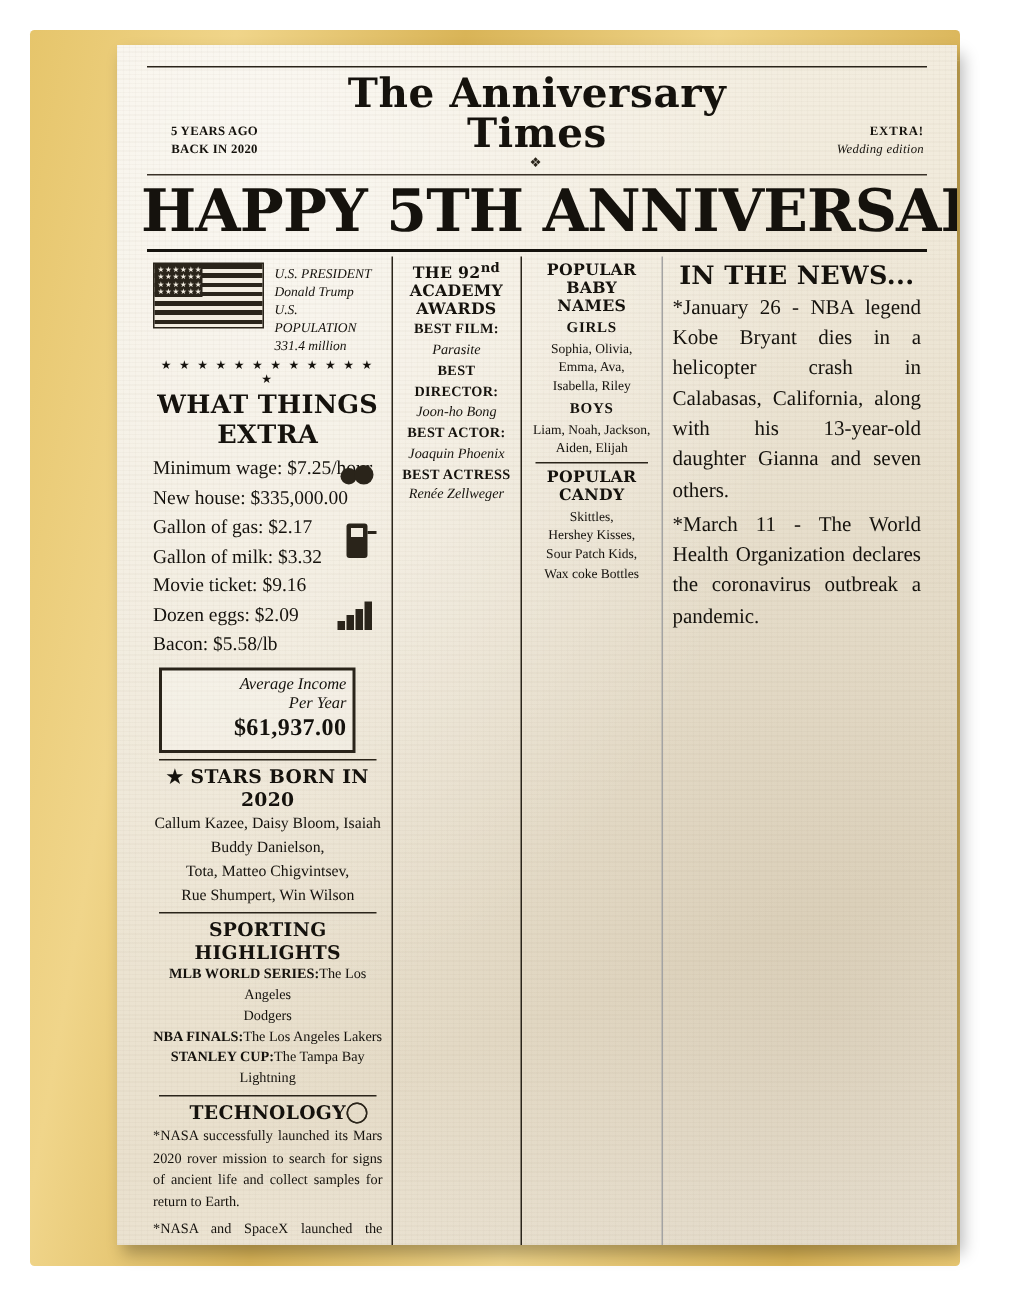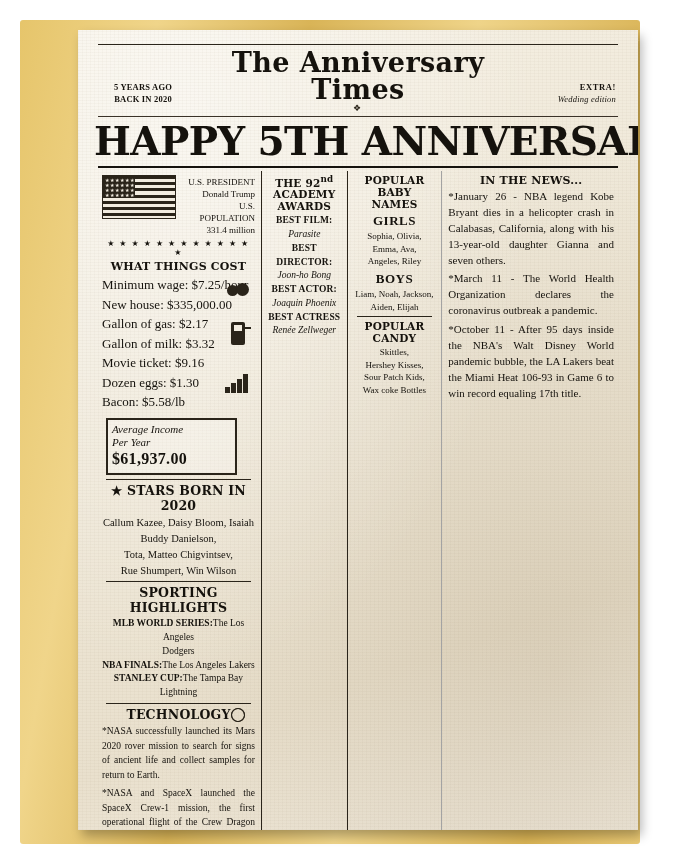--- a/index.html
+++ b/index.html
@@ -135,21 +135,21 @@
   }
   .col { position: relative; }
   .colA { width: 168px; padding: 0 6px; }
   .colB { width: 82px;  padding: 0 5px; border-left: 1px solid #2a241a; border-right:1px solid #2a241a;}
   .colC { width: 92px;  padding: 0 5px; border-right: 1px solid #a3a3a3;}
   .colD { width: 182px; padding: 0 6px; }
 
   .sect-title {
     text-align: center;
     font-weight: bold;
-    font-size: 11px;
+    font-size: 17px;
     letter-spacing: .2px;
     margin: 3px 0 2px;
     font-family: "DejaVu Serif","Liberation Serif",serif;
   }
   .sect-title.sm { font-size: 12.5px; text-align: center; }
   .sect-title.xs { font-size: 10.5px; }
 
   .flagwrap { display:flex; align-items:flex-start; gap:7px; margin-top:4px;}
   .flag {
     width: 72px; height: 42px;
@@ -165,21 +165,22 @@
     font-size:5px;
     line-height:5px;
     letter-spacing:.5px;
     padding:2px;
     box-sizing:border-box;
     overflow:hidden;
   }
   .potus {
     font-size: 9px;
     line-height: 1.35;
-    text-align: right;
+    font-style: italic;
+    text-align: left;
     padding-top: 1px;
   }
 
   .starline {
     text-align:center;
     font-size:8px;
     letter-spacing:1.5px;
     margin:3px 0 1px;
   }
 
@@ -195,41 +196,41 @@
   .pump .body{position:absolute;left:0;top:3px;width:14px;height:23px;background:#2a241a;border-radius:2px;}
   .pump .win{position:absolute;left:3px;top:6px;width:8px;height:6px;background:#f2ece0;}
   .pump .nz{position:absolute;left:14px;top:8px;width:6px;height:2px;background:#2a241a;}
   .chart { position:absolute; right:2px; top:96px; width:28px;height:22px; }
   .chart i { position:absolute; bottom:0; width:5px; background:#2a241a; display:block;}
 
   .income-box {
     border: 2px solid #2a241a;
     margin: 6px 18px 4px 4px;
     padding: 3px 4px 5px;
-    text-align: left;
+    text-align: right;
     background: rgba(255,255,255,.25);
   }
   .income-box .lbl { font-style: italic; font-size: 11px; line-height: 1.2; }
   .income-box .amt { font-weight: bold; font-size: 16px; letter-spacing: .3px; margin-top: 1px; }
 
   .stars-list { font-size: 10.5px; line-height: 1.5; text-align: center; }
 
   .sport { font-size: 9.5px; line-height: 1.45; text-align: center; }
   .sport b { font-weight: bold; }
 
   .tech { font-size: 9.5px; line-height: 1.55; text-align: justify; }
 
   .awards { font-size: 9.5px; line-height: 1.45; text-align: center; }
   .awards .k { font-weight: bold; letter-spacing: .2px; }
   .awards .v { font-style: italic; }
 
   .babies { font-size: 9px; line-height: 1.4; text-align: center; }
-  .babies .sub { font-weight: bold; letter-spacing: .5px; font-size: 13px; margin-top:2px;}
-
-  .news { font-size: 11px; line-height: 1.45; text-align: justify; }
+  .babies .sub { font-weight: bold; letter-spacing: .5px; font-size: 10px; margin-top:2px;}
+
+  .news { font-size: 14px; line-height: 1.45; text-align: justify; }
   .news p { margin: 0 0 3px; }
   .tech-title-wrap { position: relative; }
   .rings{position:absolute;right:0;top:0;width:34px;height:16px;}
   .rings b{position:absolute;width:12px;height:12px;border:1.5px solid #2a241a;border-radius:50%;display:block;}
 </style>
 </head>
 <body>
 
 <div class="stage">
   <div class="envelope">
@@ -270,28 +271,28 @@
             <div class="potus">
               <div>U.S. PRESIDENT</div>
               <div>Donald Trump</div>
               <div>U.S. POPULATION</div>
               <div>331.4 million</div>
             </div>
           </div>
 
           <div class="starline">★ ★ ★ ★ ★ ★ ★ ★ ★ ★ ★ ★ ★</div>
 
-          <div class="sect-title">WHAT THINGS COST</div>
+          <div class="sect-title">WHAT THINGS EXTRA</div>
           <div class="costs">
             <div>Minimum wage: $7.25/hour</div>
             <div>New house: $335,000.00</div>
             <div>Gallon of gas: $2.17</div>
             <div>Gallon of milk: $3.32</div>
             <div>Movie ticket: $9.16</div>
-            <div>Dozen eggs: $1.30</div>
+            <div>Dozen eggs: $2.09</div>
             <div>Bacon: $5.58/lb</div>
             <div class="coin">
                 <span class="c1"></span>
                 <span class="c2"></span>
               </div>
             <div class="pump">
                 <i class="body"></i>
                 <i class="win"></i>
                 <i class="nz"></i>
               </div>
@@ -361,40 +362,39 @@
 
         <div class="col colC">
           <div class="sect-title xs">
             <div>POPULAR</div>
             <div>BABY NAMES</div>
           </div>
           <div class="babies">
             <div class="sub">GIRLS</div>
             <div>Sophia, Olivia,</div>
             <div>Emma, Ava,</div>
-            <div>Angeles, Riley</div>
+            <div>Isabella, Riley</div>
             <div class="sub">BOYS</div>
             <div>Liam, Noah, Jackson,</div>
             <div>Aiden, Elijah</div>
           </div>
           <div class="rule"></div>
           <div class="sect-title xs">POPULAR CANDY</div>
           <div class="babies">
             <div>Skittles,</div>
             <div>Hershey Kisses,</div>
             <div>Sour Patch Kids,</div>
             <div>Wax coke Bottles</div>
           </div>
         </div>
 
         <div class="col colD">
           <div class="sect-title">IN THE NEWS...</div>
           <div class="news">
             <p>*January 26 - NBA legend Kobe Bryant dies in a helicopter crash in Calabasas, California, along with his 13-year-old daughter Gianna and seven others.</p>
             <p>*March 11 - The World Health Organization declares the coronavirus outbreak a pandemic.</p>
-            <p>*October 11 - After 95 days inside the NBA's Walt Disney World pandemic bubble, the LA Lakers beat the Miami Heat 106-93 in Game 6 to win record equaling 17th title.</p>
           </div>
         </div>
       </div>
 
     </div>
   </div>
 </div>
 
 </body></html>

